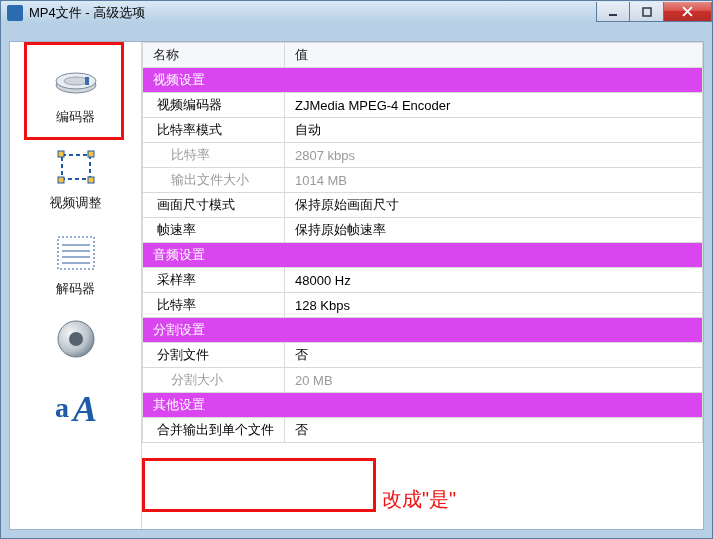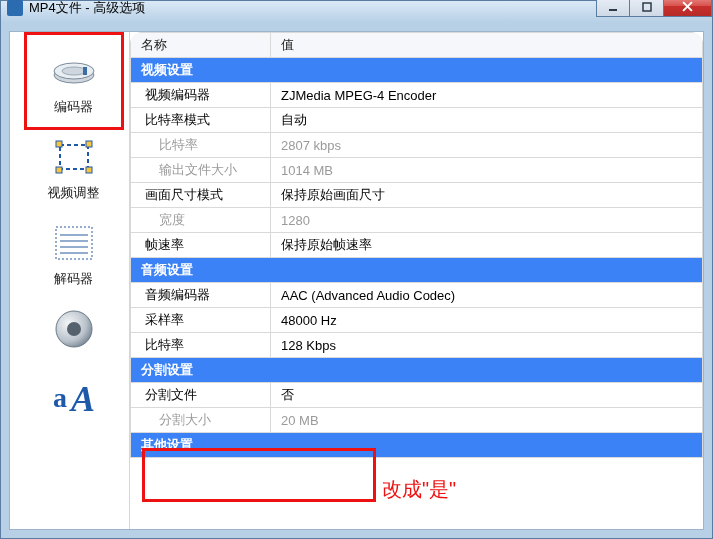--- a/index.html
+++ b/index.html
@@ -15,21 +15,21 @@
   .window {
     width: 713px;
     height: 539px;
     background: #b9d2e7;
     background: linear-gradient(to bottom, #dbe9f6 0%, #b7d0e6 4%, #b7d0e6 100%);
     border: 1px solid #5a7ca0;
     display: flex;
     flex-direction: column;
   }
   .titlebar {
-    height: 30px;
+    height: 40px;
     display: flex;
     align-items: center;
     padding: 0 0 16px 6px;
     color: #000;
     font-size: 13px;
   }
   .titlebar .app-icon {
     width: 16px; height: 16px;
     margin-right: 6px;
     background: #2b6cb0;
@@ -59,67 +59,65 @@
   .client {
     flex: 1;
     margin: 0 8px 8px 8px;
     background: #ffffff;
     border: 1px solid #9db4cb;
     display: flex;
     overflow: hidden;
   }
   
   .sidebar {
-    width: 112px;
+    width: 132px;
     border-right: 1px solid #d6d6d6;
     padding: 8px 12px;
     overflow-y:auto;
-    margin-left:8px;
   }
   .side-item {
     width: 100%;
     text-align: center;
     padding: 8px 0 10px 0;
     cursor: pointer;
   }
   .side-item .icoslot {
     width: 52px; height: 46px;
     margin: 0 auto 4px auto;
     display:flex; align-items:center; justify-content:center;
   }
   .side-item .lbl { font-size: 13px; color:#222; }
   
   .main {
     flex:1;
     display:flex;
     flex-direction:column;
     overflow:auto;
-    border-radius:12px;
   }
   .grid {
     width:100%;
     border-collapse: collapse;
     font-size:13px;
   }
   .grid th, .grid td {
     text-align:left;
     padding: 3px 10px;
     border: 1px solid #d9d9d9;
     height:24px;
     white-space: nowrap;
   }
   .grid th {
     background:#f5f7fa;
     font-weight: normal;
     color:#222;
   }
   .grid tr.section td {
-    background:#3b82f6;
+    background:#d946ef;
     color:#fff;
-    font-weight: bold;
+    font-weight: normal;
   }
   .grid tr.disabled td { color:#9a9a9a; }
   .grid td.name { width: 140px; padding-left:14px;}
   .grid td.name.indent { padding-left:28px; }
   
   .anno-box {
     position:absolute;
     border: 3px solid #e11;
     pointer-events:none;
   }
@@ -250,35 +248,27 @@
           <td>2807 kbps</td>
         </tr>
         <tr class="disabled">
           <td class="name indent">输出文件大小</td>
           <td>1014 MB</td>
         </tr>
         <tr>
           <td class="name">画面尺寸模式</td>
           <td>保持原始画面尺寸</td>
         </tr>
-        <tr class="disabled">
-          <td class="name indent">宽度</td>
-          <td>1280</td>
-        </tr>
         <tr>
           <td class="name">帧速率</td>
           <td>保持原始帧速率</td>
         </tr>
 
         <tr class="section">
           <td colspan="2">音频设置</td>
-        </tr>
-        <tr>
-          <td class="name">音频编码器</td>
-          <td>AAC (Advanced Audio Codec)</td>
         </tr>
         <tr>
           <td class="name">采样率</td>
           <td>48000 Hz</td>
         </tr>
         <tr>
           <td class="name">比特率</td>
           <td>128 Kbps</td>
         </tr>
 
@@ -289,20 +279,24 @@
           <td class="name">分割文件</td>
           <td>否</td>
         </tr>
         <tr class="disabled">
           <td class="name indent">分割大小</td>
           <td>20 MB</td>
         </tr>
 
         <tr class="section">
           <td colspan="2">其他设置</td>
+        </tr>
+        <tr>
+          <td class="name">合并输出到单个文件</td>
+          <td>否</td>
         </tr>
       </tbody>
         </table>
     </div>
 
     <div class="anno-box" style="left:14px; top:0px; width:100px; height:98px;"></div>
     <div class="anno-box" style="left:132px; top:416px; width:234px; height:54px;"></div>
     <div class="anno-text" style="left:372px; top:444px;">改成"是"</div>
   </div>
 </div>

